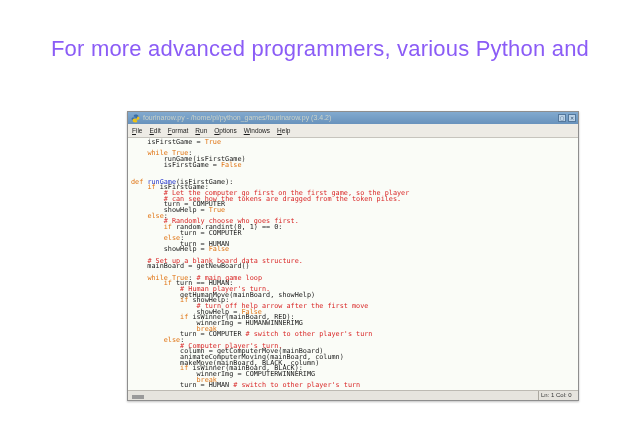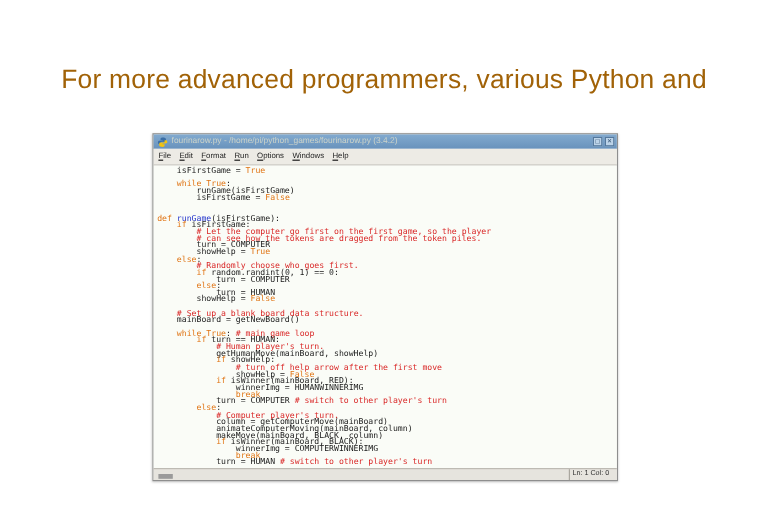--- a/index.html
+++ b/index.html
@@ -1,33 +1,33 @@
 <!DOCTYPE html>
 <html><head>
 <meta charset="utf-8">
 <style>
   * { margin: 0; padding: 0; box-sizing: border-box; }
   html, body { width: 640px; height: 440px; background: #ffffff; overflow: hidden;
                font-family: "Liberation Sans", sans-serif; }
 
   .page-heading {
-    margin-top: 52px;
+    margin-top: 35px;
     text-align: center;
     font-size: 22px;
     line-height: 27px;
     font-weight: 300;
-    color: #a16207;
+    color: #8b5cf6;
     letter-spacing: 0.2px;
   }
 
   
   .app-window {
     position: absolute;
     left: 127px; top: 111px;
-    width: 388px; height: 290px;
+    width: 452px; height: 290px;
     border: 1px solid #8e8e8e;
     background: #fafcf7;
     display: flex;
     flex-direction: column;
     box-shadow: 0 1px 2px rgba(0,0,0,0.25);
   }
 
   .title-bar {
     height: 12px;
     background: linear-gradient(#82aacf, #6892bc);

